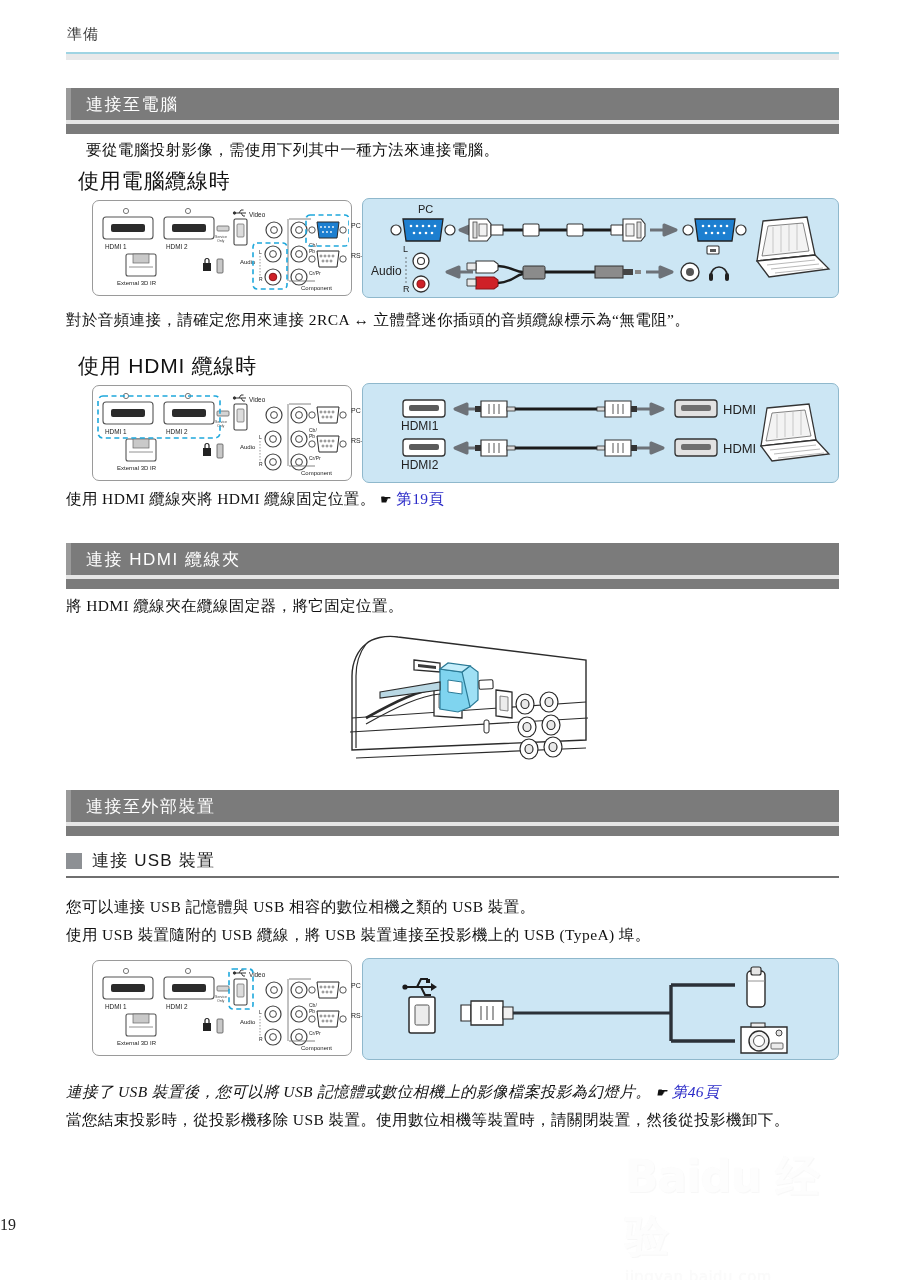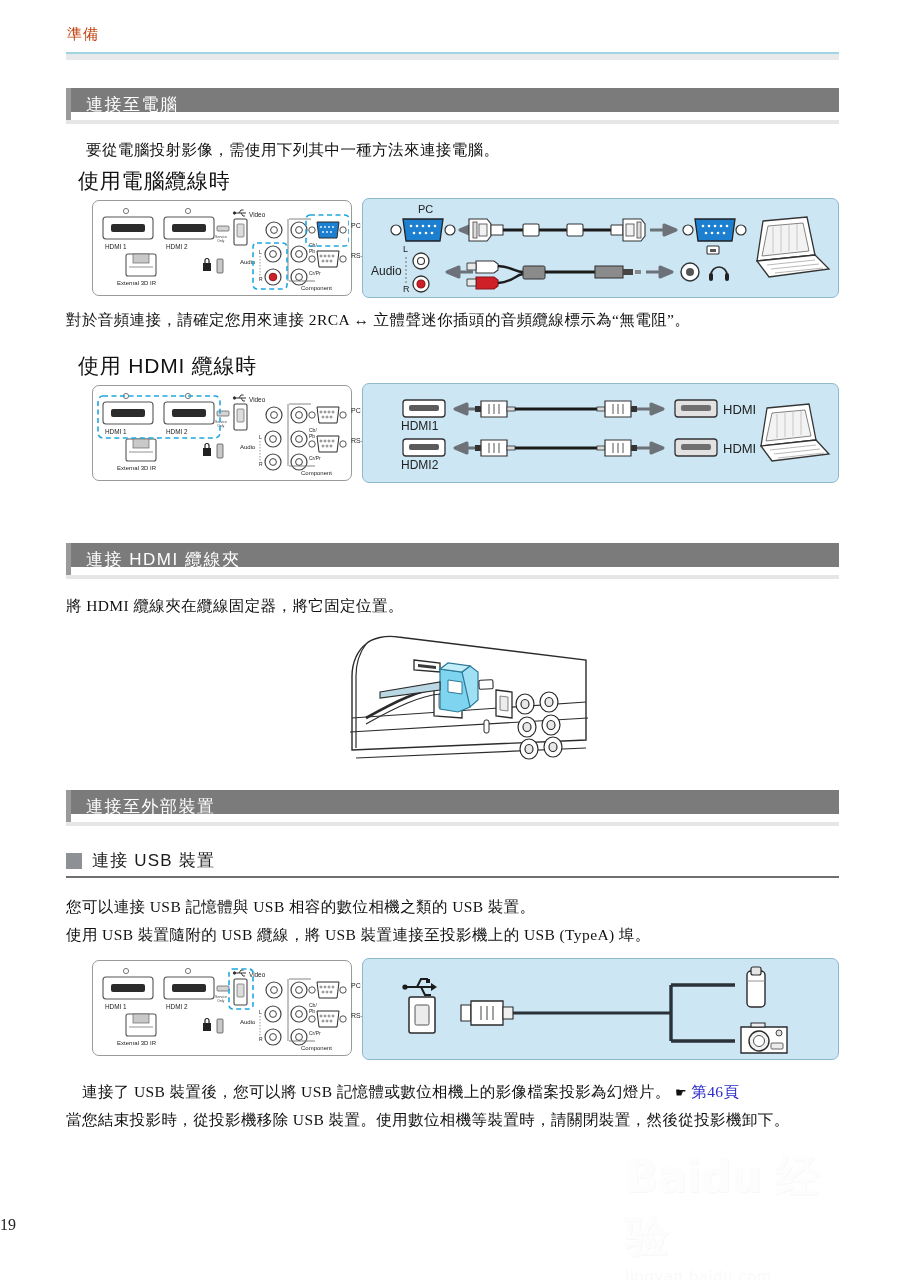--- a/index.html
+++ b/index.html
@@ -5,26 +5,26 @@
   html,body{margin:0;padding:0;background:#ffffff;}
   body{
     width:905px;height:1280px;position:relative;overflow:hidden;
     font-family:"Liberation Sans","DejaVu Sans",sans-serif;
     color:#1a1a1a;
   }
   .page{position:absolute;left:0;top:0;width:905px;height:1280px;}
 
   
   .runhead{position:absolute;left:67px;top:25px;font-family:"Liberation Serif","DejaVu Serif",serif;
-           font-size:15px;color:#c2410c;letter-spacing:1px;}
+           font-size:15px;color:#404040;letter-spacing:1px;}
   .rule-cyan{position:absolute;left:66px;top:52px;width:773px;height:2px;background:#9fd4e3;}
   .rule-grey{position:absolute;left:66px;top:54px;width:773px;height:6px;background:#e8e9ea;}
 
   
-  .banner{position:absolute;left:66px;width:773px;height:24px;background:#7b7b7b;}
+  .banner{position:absolute;left:66px;width:773px;height:46px;background:#7b7b7b;}
   .banner .accent{position:absolute;left:0;top:0;width:5px;height:32px;background:#9a9a9a;}
   .banner .btxt{position:absolute;left:20px;top:5px;color:#ffffff;font-size:17px;letter-spacing:1.5px;}
   .banner-shadow{position:absolute;left:66px;width:773px;height:4px;background:#e6e6e6;}
 
   
   .ptext{position:absolute;font-family:"Liberation Serif","DejaVu Serif",serif;
          font-size:15.5px;color:#111;letter-spacing:.4px;white-space:nowrap;}
   .subhead{position:absolute;font-size:21px;color:#111;letter-spacing:.8px;white-space:nowrap;}
   .lnk{color:#2b2bc8;}
   .hand{font-size:13px;color:#111;}
@@ -416,20 +416,25 @@
         <g stroke="#9a9a9a" stroke-width=".5">
             <path d="M18 10 v24"></path>
             <path d="M26 9 v24"></path>
             <path d="M34 8 v24"></path>
             <path d="M42 7 v24"></path>
           </g>
       </g>
     </svg>
   </div>
 
+  <div class="ptext" style="left:66px;top:489px;">
+    <span>使用 HDMI 纜線夾將 HDMI 纜線固定位置。</span>
+    <span class="hand">☛</span>
+    <span class="lnk">第19頁</span>
+  </div>
 
   <div class="banner" style="top:543px;">
     <div class="accent"></div>
     <div class="btxt">連接 HDMI 纜線夾</div>
   </div>
   <div class="banner-shadow" style="top:575px;"></div>
   <div class="ptext" style="left:66px;top:596px;">將 HDMI 纜線夾在纜線固定器，將它固定位置。</div>
 
   <div style="position:absolute;left:336px;top:632px;width:280px;height:145px;">
     <svg width="280" height="145" viewBox="0 0 280 145">
@@ -613,21 +618,21 @@
         <path d="M2 6 h46 v26 h-46z" fill="#fff" stroke="#2b2b2b" stroke-width="1.4"></path>
         <path d="M12 2 h14 v4 h-14z" fill="#eee" stroke="#2b2b2b" stroke-width="1.1"></path>
         <circle cx="20" cy="20" r="10" fill="#f2f2f2" stroke="#2b2b2b" stroke-width="1.4"></circle>
         <circle cx="20" cy="20" r="5.5" fill="#fff" stroke="#555" stroke-width="1"></circle>
         <circle cx="40" cy="12" r="3" fill="#e2e2e2" stroke="#444" stroke-width="1"></circle>
         <rect x="32" y="22" width="12" height="6" rx="1" fill="#ececec" stroke="#555" stroke-width=".9"></rect>
       </g>
     </svg>
   </div>
 
-  <div class="ptext" style="left:82px;top:1082px;">
+  <div class="ptext" style="left:66px;top:1082px;font-style:italic;">
     <span>連接了 USB 裝置後，您可以將 USB 記憶體或數位相機上的影像檔案投影為幻燈片。</span>
     <span class="hand">☛</span>
     <span class="lnk">第46頁</span>
   </div>
   <div class="ptext" style="left:66px;top:1110px;">當您結束投影時，從投影機移除 USB 裝置。使用數位相機等裝置時，請關閉裝置，然後從投影機卸下。</div>
 
   <div class="wm">
     <div class="wt">Baidu 经验</div>
     <div class="ws">jingyan.baidu.com</div>
   </div>

